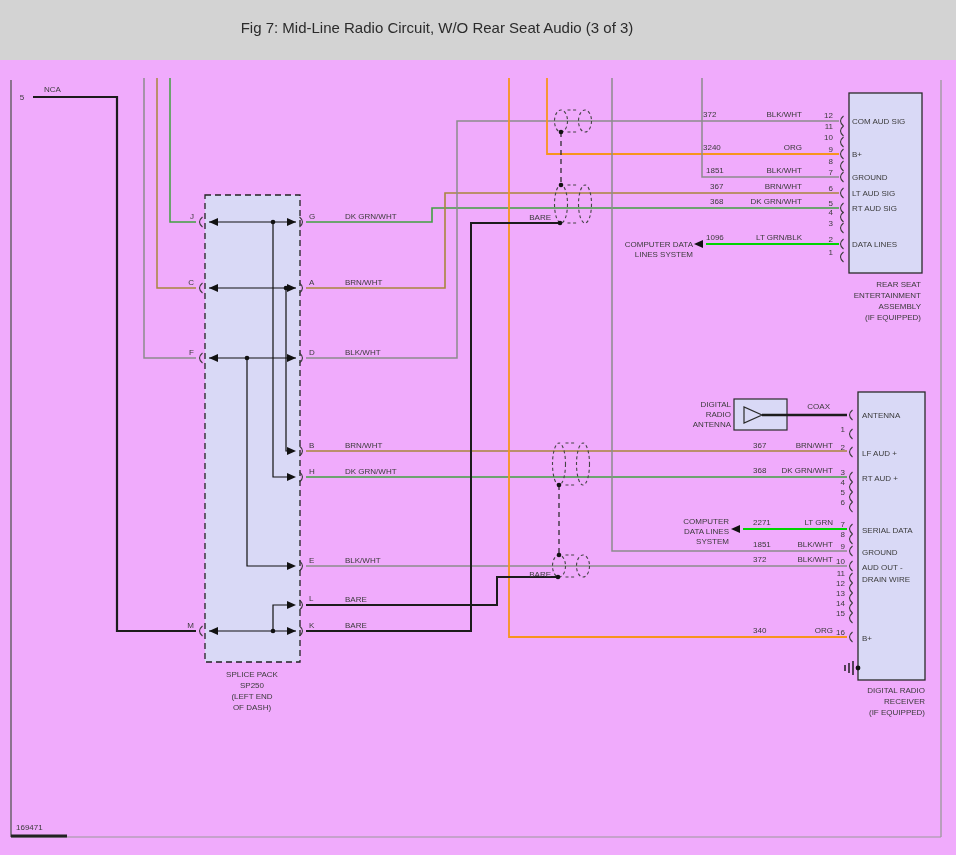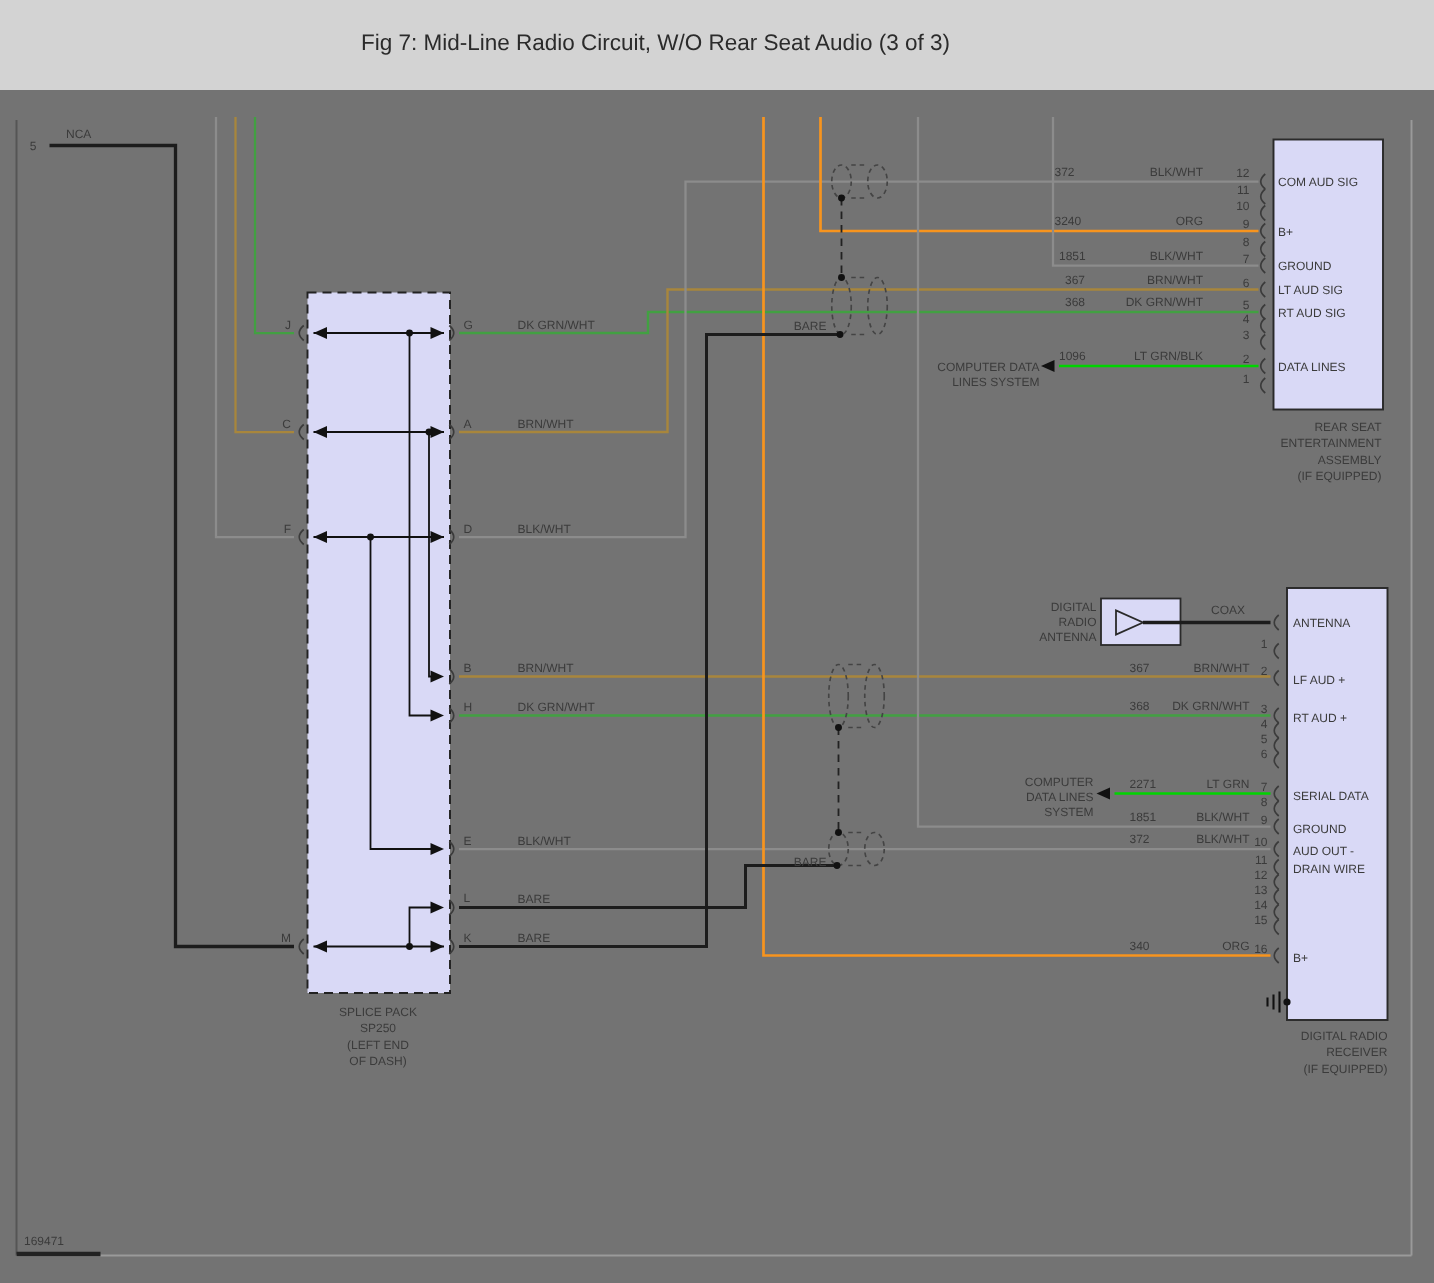--- a/index.html
+++ b/index.html
@@ -1,16 +1,16 @@
 <!DOCTYPE html>
 <html><head>
 <meta charset="utf-8">
 <style>
   html,body{margin:0;padding:0;background:#ffffff;}
-  .stage{position:relative;width:956px;height:855px;background:#737373;overflow:hidden;}
+  .stage{position:relative;width:956px;height:855px;background:#f0abfc;overflow:hidden;}
   svg{display:block;font-family:"Liberation Sans", sans-serif;}
   text{fill:#3b3b3b;font-size:8px;}
   .ttl{font-size:15px;fill:#2b2b2b;}
   .num{fill:#3b3b3b;}
   .boxlbl{fill:#3b3b3b;}
   .pinlbl{fill:#3b3b3b;}
 </style>
 </head>
 <body>
 

